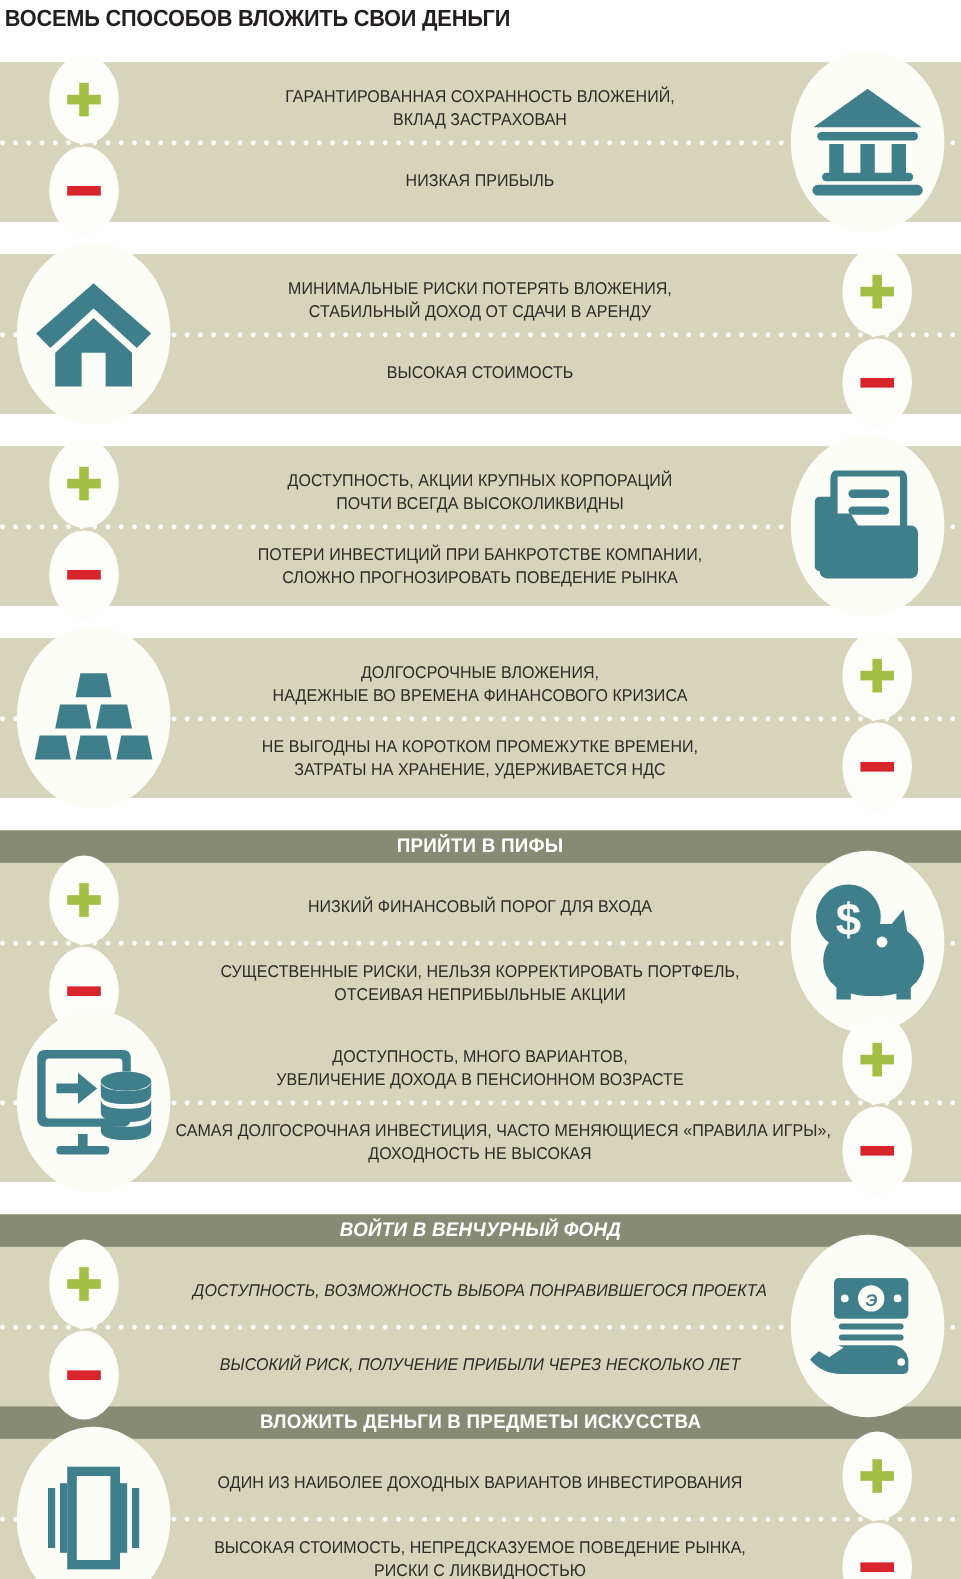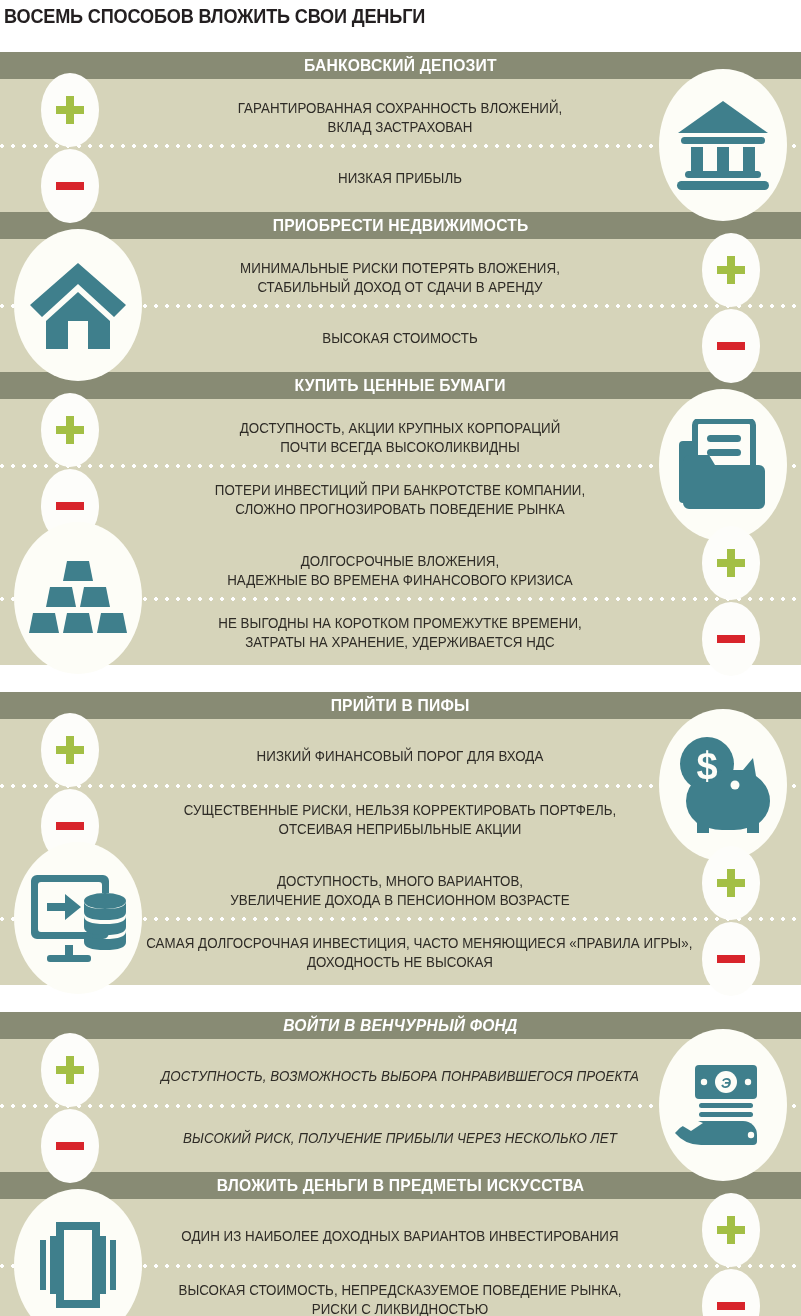--- a/index.html
+++ b/index.html
@@ -154,21 +154,20 @@
 </style>
 </head>
 <body>
 
 <div id="page">
 
   <h1 id="main-title">ВОСЕМЬ СПОСОБОВ ВЛОЖИТЬ СВОИ ДЕНЬГИ</h1>
 
   <div id="sections-container">
       <div class="section" style="top: 52px;">
-        <div class="section-header"><span class="section-title">БАНКОВСКИЙ ДЕПОЗИТ</span></div>
         <div class="section-body">
           <div class="row-divider" style="top: 65px;"></div>
           <div class="row-text" style="top: 20px;">
             <span class="ln">ГАРАНТИРОВАННАЯ СОХРАННОСТЬ ВЛОЖЕНИЙ,</span>
             <span class="ln">ВКЛАД ЗАСТРАХОВАН</span>
           </div>
           <div class="row-text" style="top: 90px;">
             <span class="ln">НИЗКАЯ ПРИБЫЛЬ</span>
           </div>
           <div class="badge badge-left" style="top: -6px;">
@@ -188,21 +187,20 @@
       <rect x="68" y="48" width="12" height="28"></rect>
       <rect x="10" y="72" width="76" height="7" rx="3.5"></rect>
       <rect x="2" y="82" width="92" height="9" rx="4.5"></rect>
     </g>
               </svg>
             </span>
           </div>
         </div>
       </div>
       <div class="section" style="top: 212px;">
-        <div class="section-header"><span class="section-title">ПРИОБРЕСТИ НЕДВИЖИМОСТЬ</span></div>
         <div class="section-body">
           <div class="row-divider" style="top: 65px;"></div>
           <div class="row-text" style="top: 20px;">
             <span class="ln">МИНИМАЛЬНЫЕ РИСКИ ПОТЕРЯТЬ ВЛОЖЕНИЯ,</span>
             <span class="ln">СТАБИЛЬНЫЙ ДОХОД ОТ СДАЧИ В АРЕНДУ</span>
           </div>
           <div class="row-text" style="top: 90px;">
             <span class="ln">ВЫСОКАЯ СТОИМОСТЬ</span>
           </div>
           <div class="badge badge-right" style="top: -6px;">
@@ -217,21 +215,20 @@
     <g class="icon-teal">
       <path d="M50 4 L98 46 L86 58 L50 25 L14 58 L2 46 Z"></path>
       <path d="M50 33 L82 62 L82 90 L60 90 L60 62 L40 62 L40 90 L18 90 L18 62 Z"></path>
     </g>
               </svg>
             </span>
           </div>
         </div>
       </div>
       <div class="section" style="top: 372px;">
-        <div class="section-header"><span class="section-title">КУПИТЬ ЦЕННЫЕ БУМАГИ</span></div>
         <div class="section-body">
           <div class="row-divider" style="top: 65px;"></div>
           <div class="row-text" style="top: 20px;">
             <span class="ln">ДОСТУПНОСТЬ, АКЦИИ КРУПНЫХ КОРПОРАЦИЙ</span>
             <span class="ln">ПОЧТИ ВСЕГДА ВЫСОКОЛИКВИДНЫ</span>
           </div>
           <div class="row-text" style="top: 82px;">
             <span class="ln">ПОТЕРИ ИНВЕСТИЦИЙ ПРИ БАНКРОТСТВЕ КОМПАНИИ,</span>
             <span class="ln">СЛОЖНО ПРОГНОЗИРОВАТЬ ПОВЕДЕНИЕ РЫНКА</span>
           </div>

